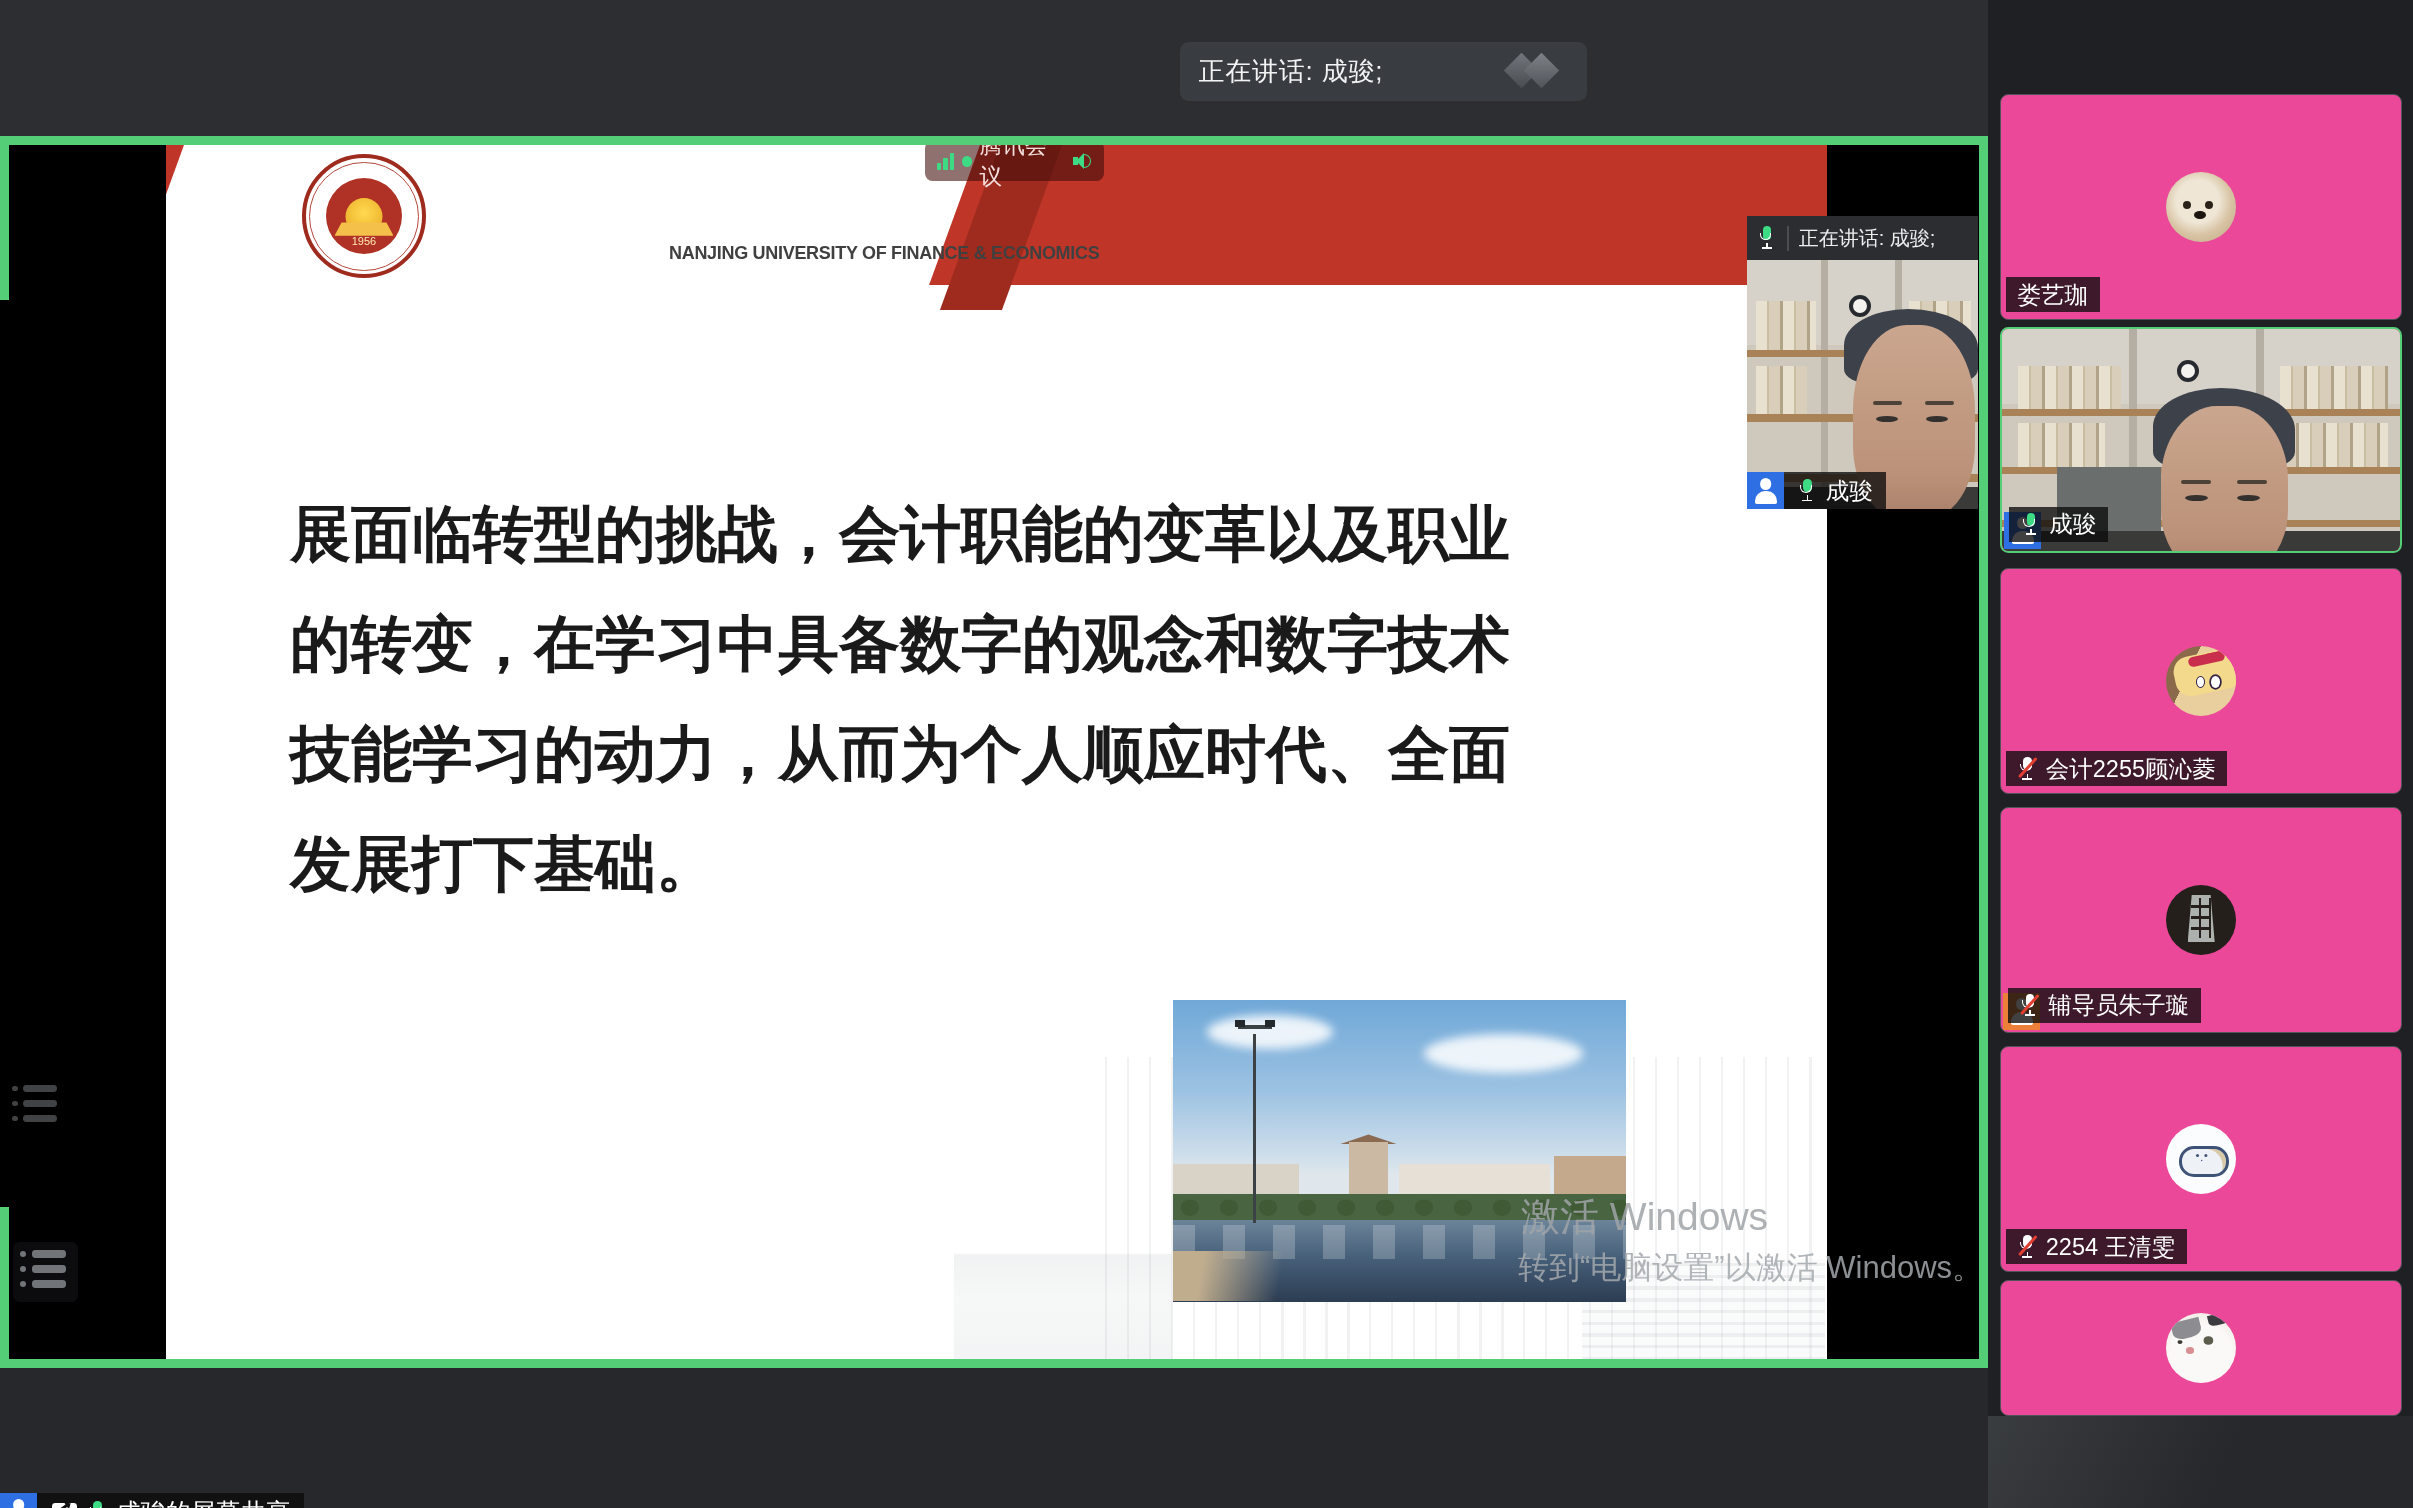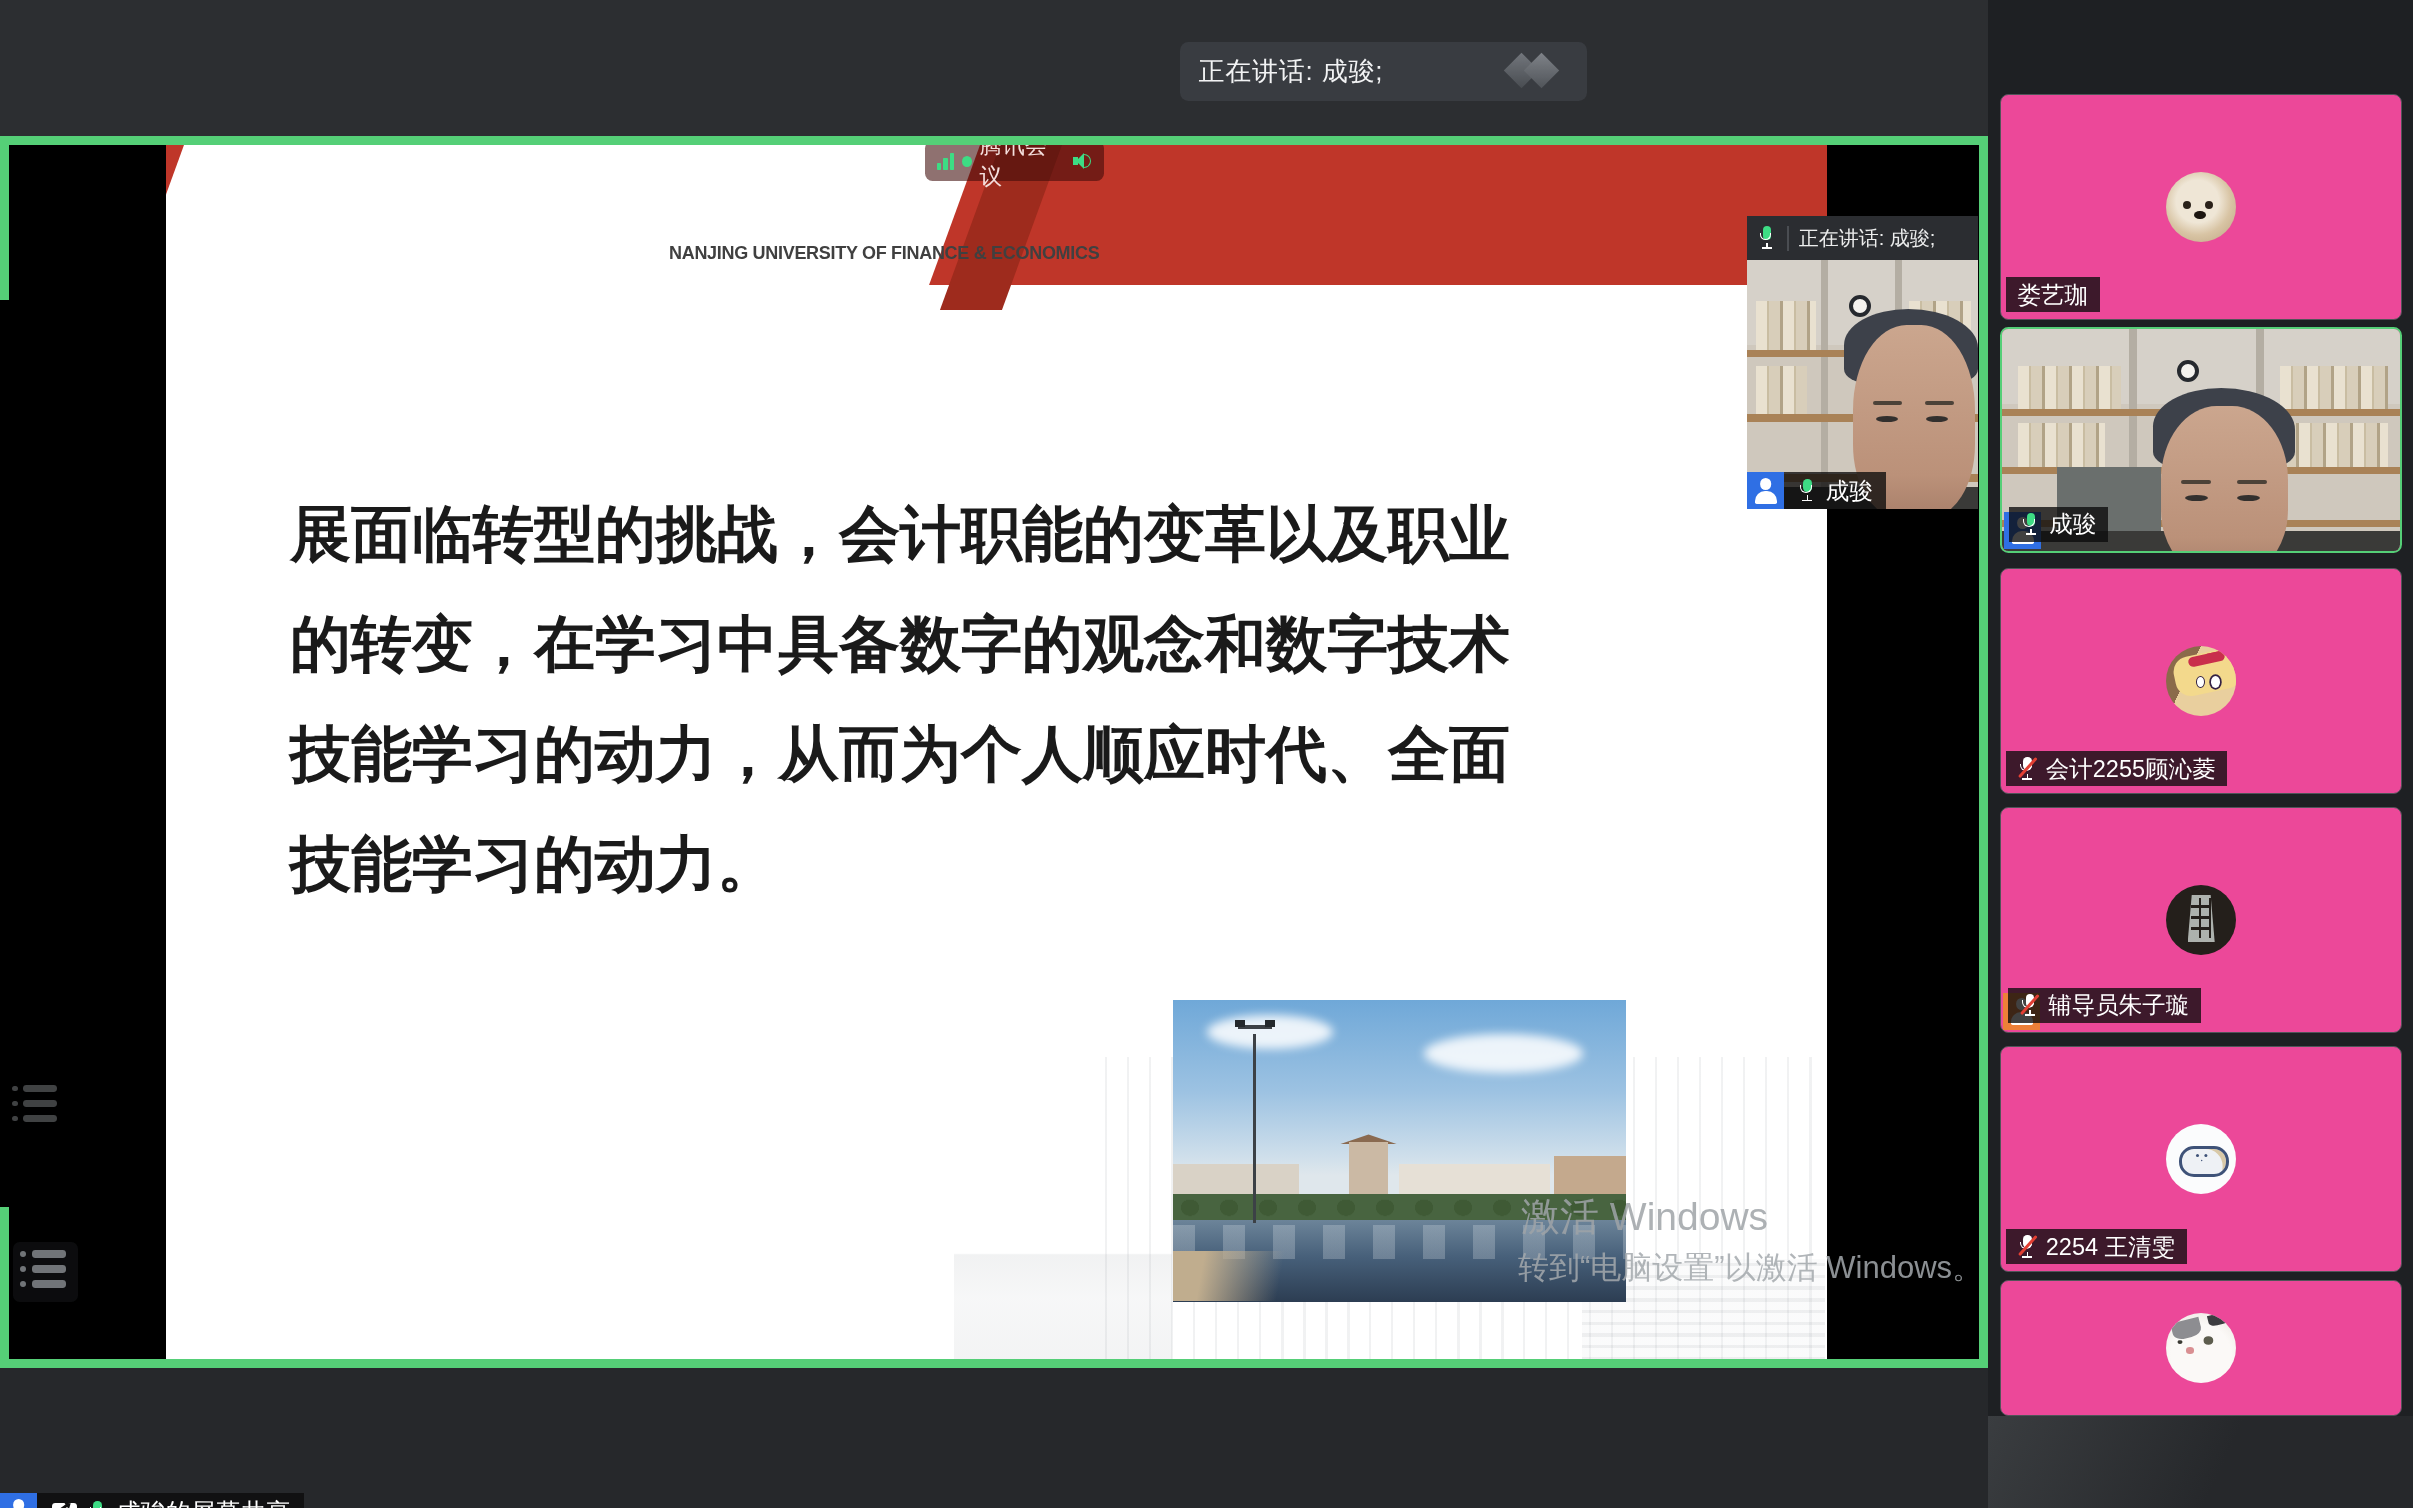--- a/index.html
+++ b/index.html
@@ -250,41 +250,49 @@
 </div>
 
 <div id="share">
 
   <div id="slide">
     <div id="banner">
       <div class="white-band"></div>
       <div class="dark-stripe"></div>
     </div>
 
+    <div id="seal">
+      <div class="ring"></div>
+      <div class="disc">
+        <div class="sun"></div>
+        <div class="book"></div>
+        <div class="year">1956</div>
+      </div>
+    </div>
 
     <div id="uni-en">NANJING UNIVERSITY OF FINANCE &amp; ECONOMICS</div>
 
     <div id="slide-badge">
       <span class="sig">
           <i></i>
           <i></i>
           <i></i>
         </span>
       <span class="gdot"></span>
       <span class="txt">腾讯会议</span>
       <span class="speaker">
           <span class="wave"></span>
         </span>
     </div>
 
     <div id="para">
       <div class="line">展面临转型的挑战，会计职能的变革以及职业</div>
       <div class="line">的转变，在学习中具备数字的观念和数字技术</div>
       <div class="line">技能学习的动力，从而为个人顺应时代、全面</div>
-      <div class="line">技能学习的动力。</div>
+      <div class="line">发展打下基础。</div>
     </div>
 
     <div class="ghost" id="ghost-a"></div>
     <div class="ghost" id="ghost-b"></div>
     <div class="ghost" id="ghost-c"></div>
 
     <div id="photo">
       <div class="cloud c1"></div>
         <div class="cloud c2"></div>
       <div class="roof"></div>

